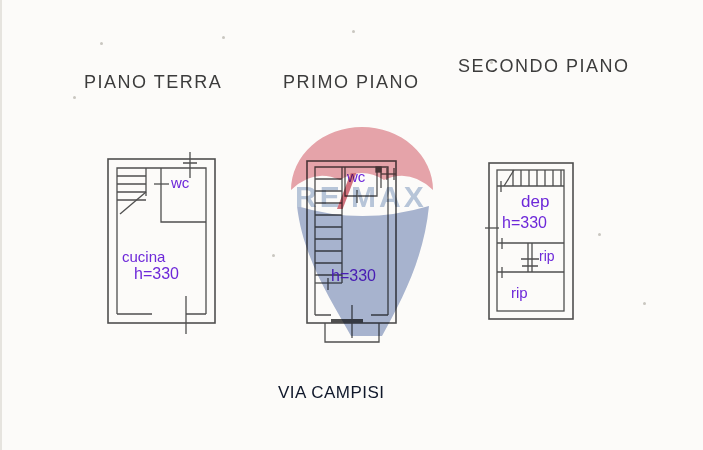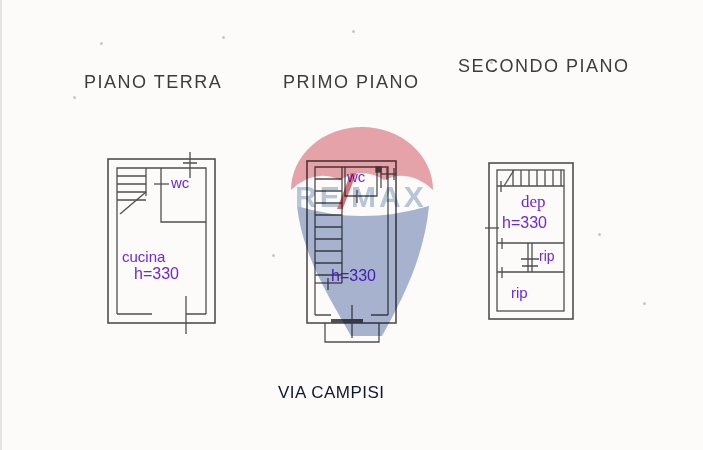--- a/index.html
+++ b/index.html
@@ -129,21 +129,21 @@
     </g>
   </svg>
 
   <div class="room-label" style="left:171px; top:175px; font-size:15px;">wc</div>
   <div class="room-label" style="left:122px; top:249px; font-size:15px;">cucina</div>
   <div class="room-label" style="left:134px; top:266px; font-size:16px;">h=330</div>
 
   <div class="room-label" style="left:347px; top:169px; font-size:15px;">wc</div>
   <div class="room-label" style="left:331px; top:268px; font-size:16px;">h=330</div>
 
-  <div class="room-label" style="left:521px; top:193px; font-size:17px;font-family:Liberation Serif, serif;">dep</div>
+  <div class="room-label" style="left:521px; top:193px; font-size:17px;">dep</div>
   <div class="room-label" style="left:502px; top:215px; font-size:16px;">h=330</div>
   <div class="room-label" style="left:539px; top:249px; font-size:14px;">rip</div>
   <div class="room-label" style="left:511px; top:285px; font-size:15px;">rip</div>
 
   <div class="street-label">VIA CAMPISI</div>
 
   <div class="speck" style="left:222px; top:36px;"></div>
   <div class="speck" style="left:100px; top:42px;"></div>
   <div class="speck" style="left:352px; top:30px;"></div>
   <div class="speck" style="left:490px; top:61px;"></div>

